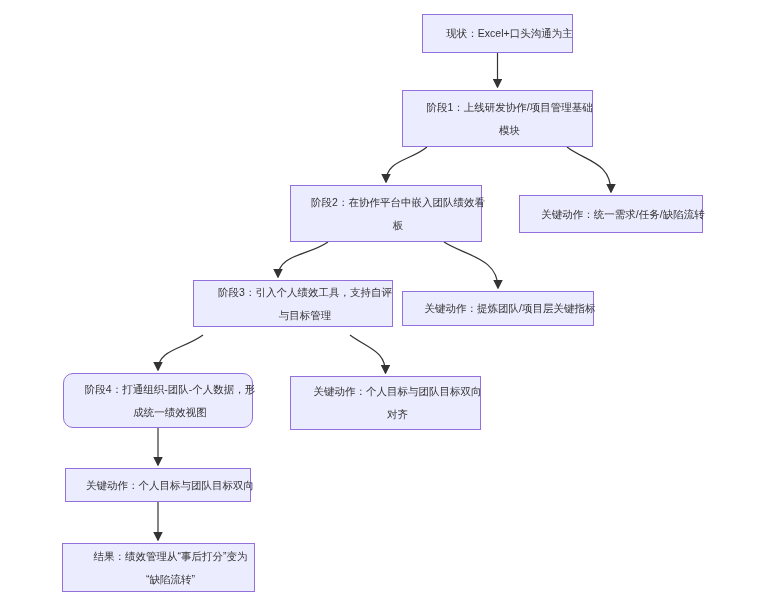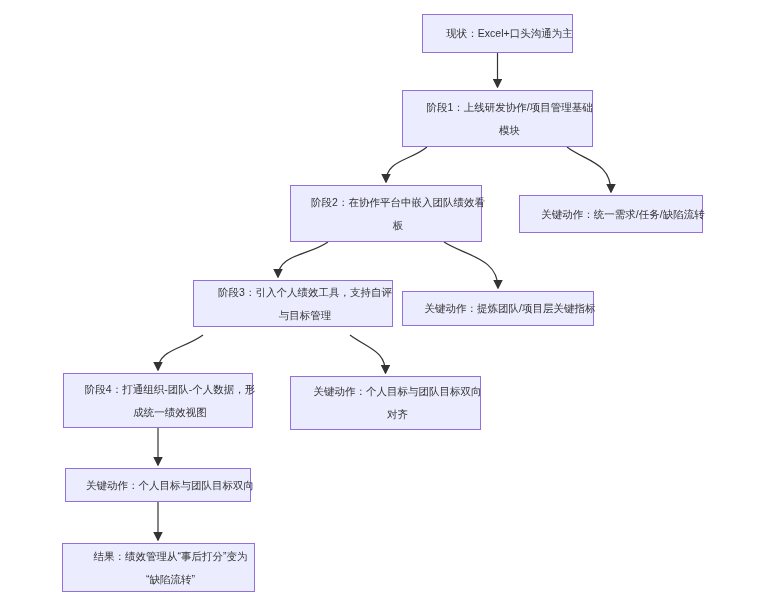--- a/index.html
+++ b/index.html
@@ -88,21 +88,21 @@
 
   <div class="node" style="left:178px; top:280px; width:200px; height:47px;margin-left:15px;">
     <span class="line">阶段3：引入个人绩效工具，支持自评</span>
     <span class="line">与目标管理</span>
   </div>
 
   <div class="node" style="left:402px; top:291px; width:192px; height:35px;">
     <span class="line">关键动作：提炼团队/项目层关键指标</span>
   </div>
 
-  <div class="node" style="left:63px; top:373px; width:190px; height:55px;">
+  <div class="node" style="left:63px; top:373px; width:190px; height:55px;border-radius:10px;">
     <span class="line">阶段4：打通组织-团队-个人数据，形</span>
     <span class="line">成统一绩效视图</span>
   </div>
 
   <div class="node" style="left:290px; top:376px; width:191px; height:54px;">
     <span class="line">关键动作：个人目标与团队目标双向</span>
     <span class="line">对齐</span>
   </div>
 
   <div class="node" style="left:65px; top:468px; width:186px; height:34px;">

